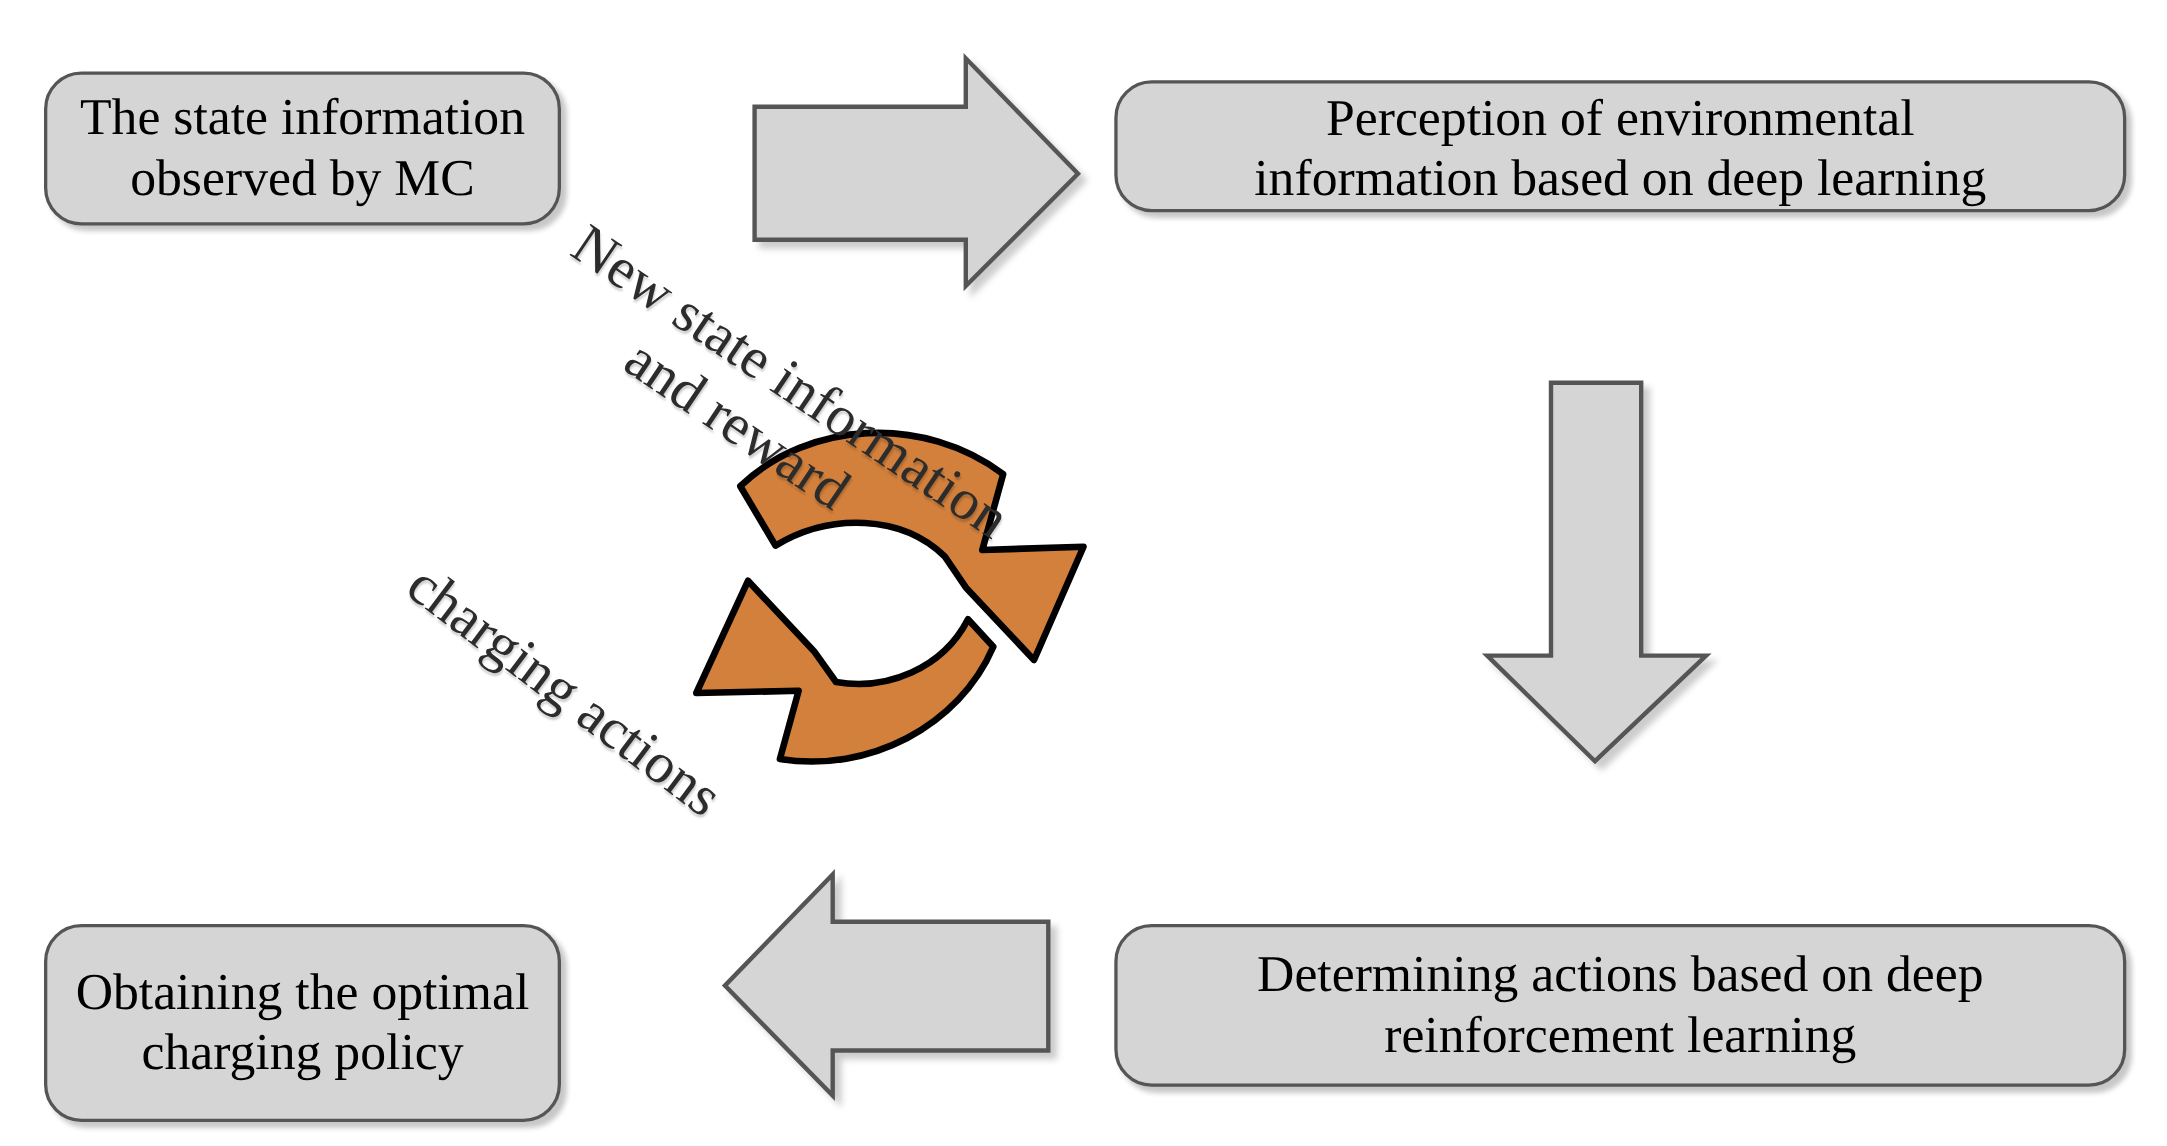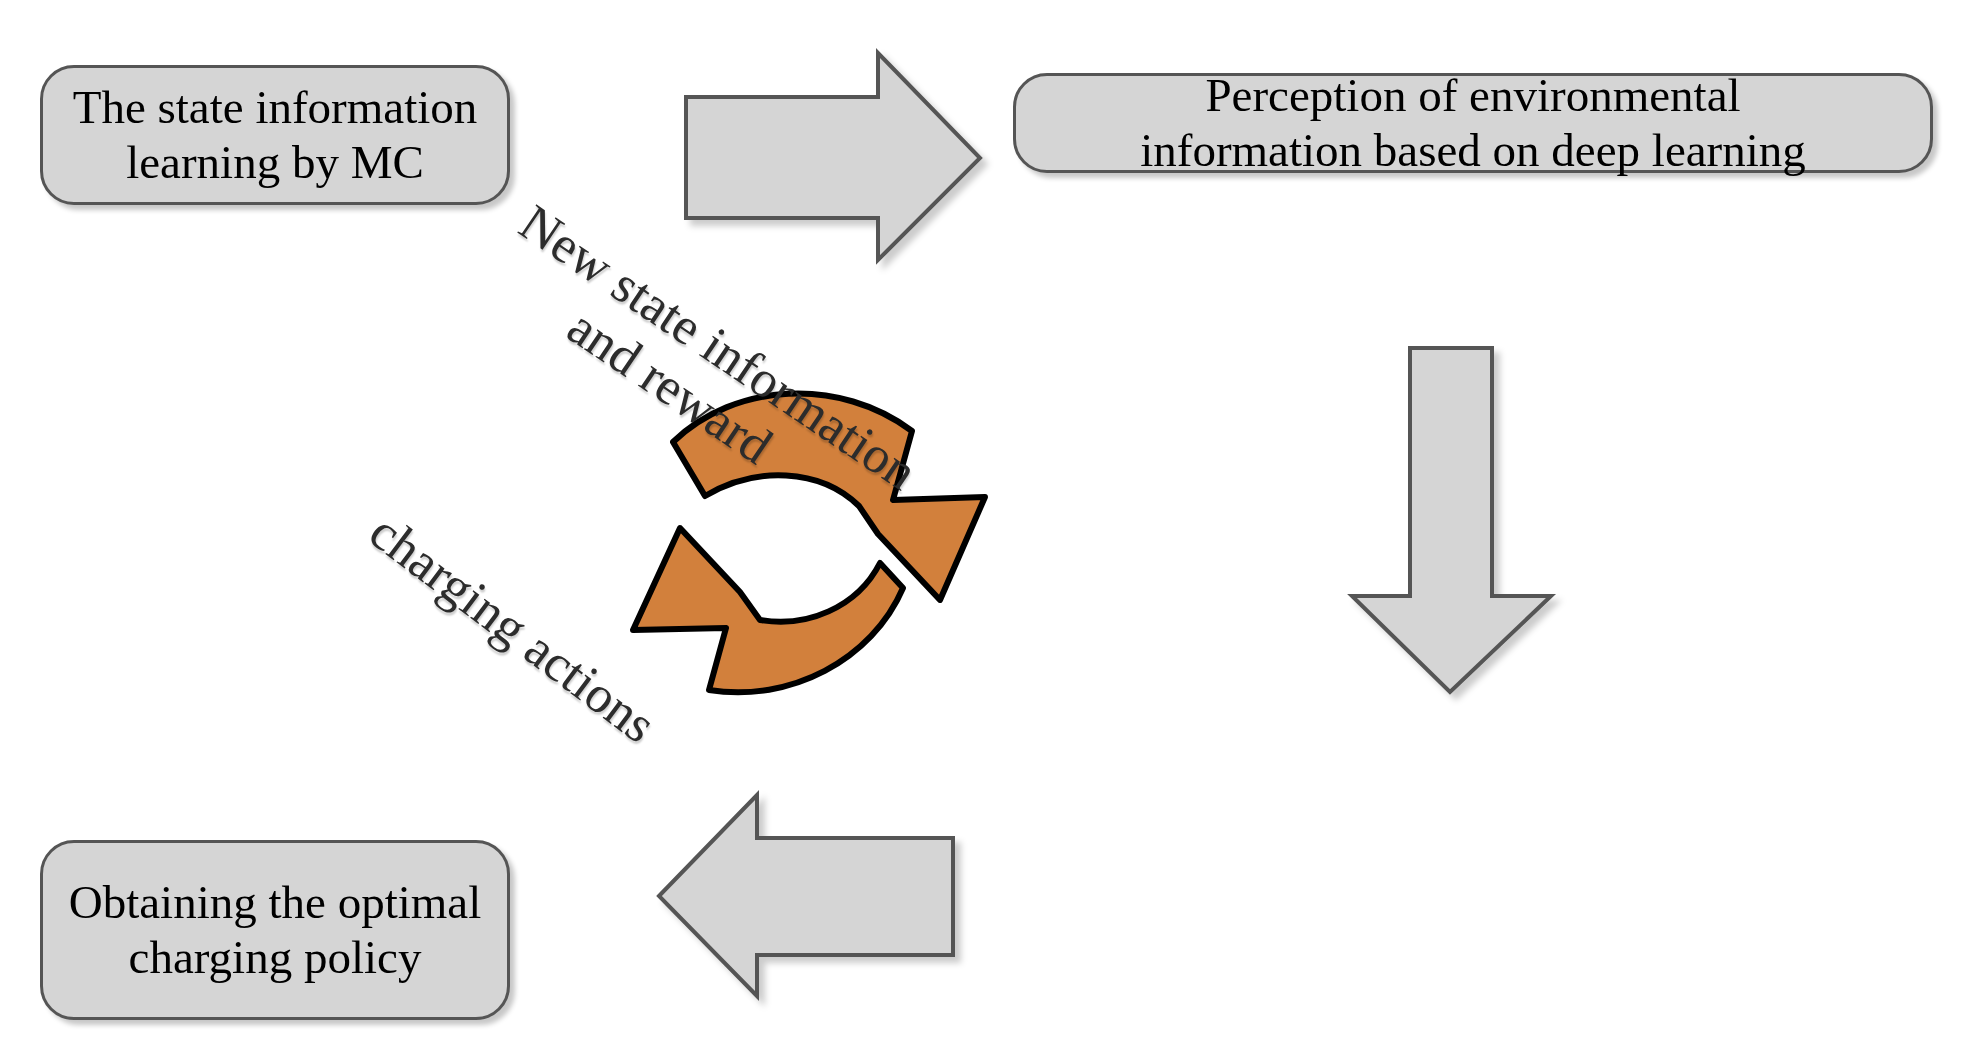--- a/index.html
+++ b/index.html
@@ -30,21 +30,21 @@
     text-align: center;
     color: #000000;
     line-height: 1.16;
   }
   .proc-box .txt {
     padding: 0 14px;
     white-space: pre-line;
   }
 
   #box-state        { left: 40px;   top: 65px;  width: 470px; height: 140px; font-size: 47px; }
-  #box-perception   { left: 1013px; top: 73px;  width: 920px; height: 100px; font-size: 47px; }
+  #box-perception   { left: 1013px; top: 73px;  width: 920px; height: 120px; font-size: 47px; align-items: flex-end; }
   #box-policy       { left: 40px;   top: 840px; width: 470px; height: 180px; font-size: 47px; }
   #box-determining  { left: 1013px; top: 840px; width: 920px; height: 148px; font-size: 47px; }
 
   
   .arrow-layer {
     position: absolute;
     left: 0; top: 0;
     width: 1970px;
     height: 1042px;
     pointer-events: none;
@@ -124,28 +124,32 @@
                L 680,528
                L 740,592
                L 760,620
                C 806,628 857,608 880,563
                Z" fill="#d2803c" stroke="#000000" stroke-width="6" stroke-linejoin="round"></path>
     </g>
   </svg>
 
   <div class="proc-box" id="box-state">
     <span class="txt">The state information
-learning by MC</span>
+observed by MC</span>
   </div>
 
   <div class="proc-box" id="box-perception">
     <span class="txt">Perception of environmental
 information based on deep learning</span>
   </div>
 
+  <div class="proc-box" id="box-determining">
+    <span class="txt">Determining actions based on deep
+reinforcement learning</span>
+  </div>
 
   <div class="proc-box" id="box-policy">
     <span class="txt">Obtaining the optimal
 charging policy</span>
   </div>
 
   <div class="rot-label" id="label-new-state-1">New state information</div>
 
   <div class="rot-label" id="label-new-state-2">and reward</div>
 

